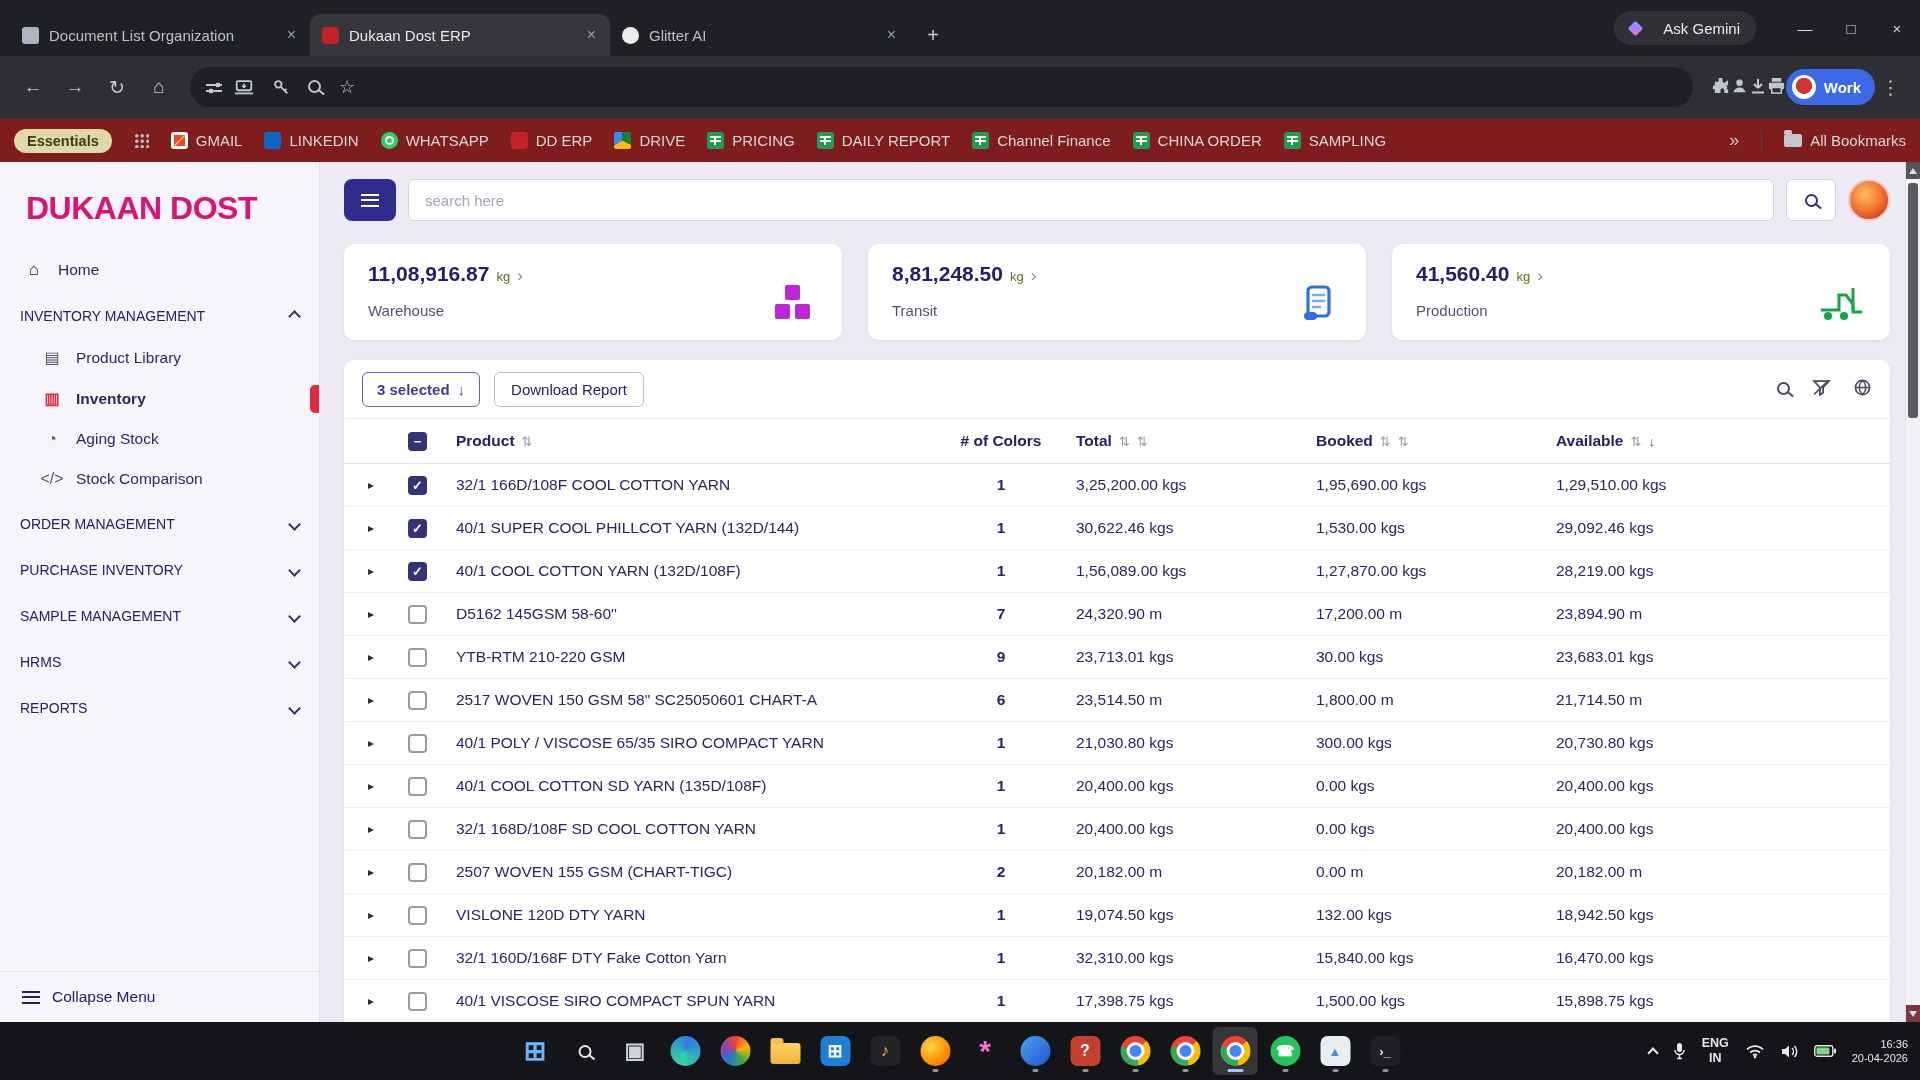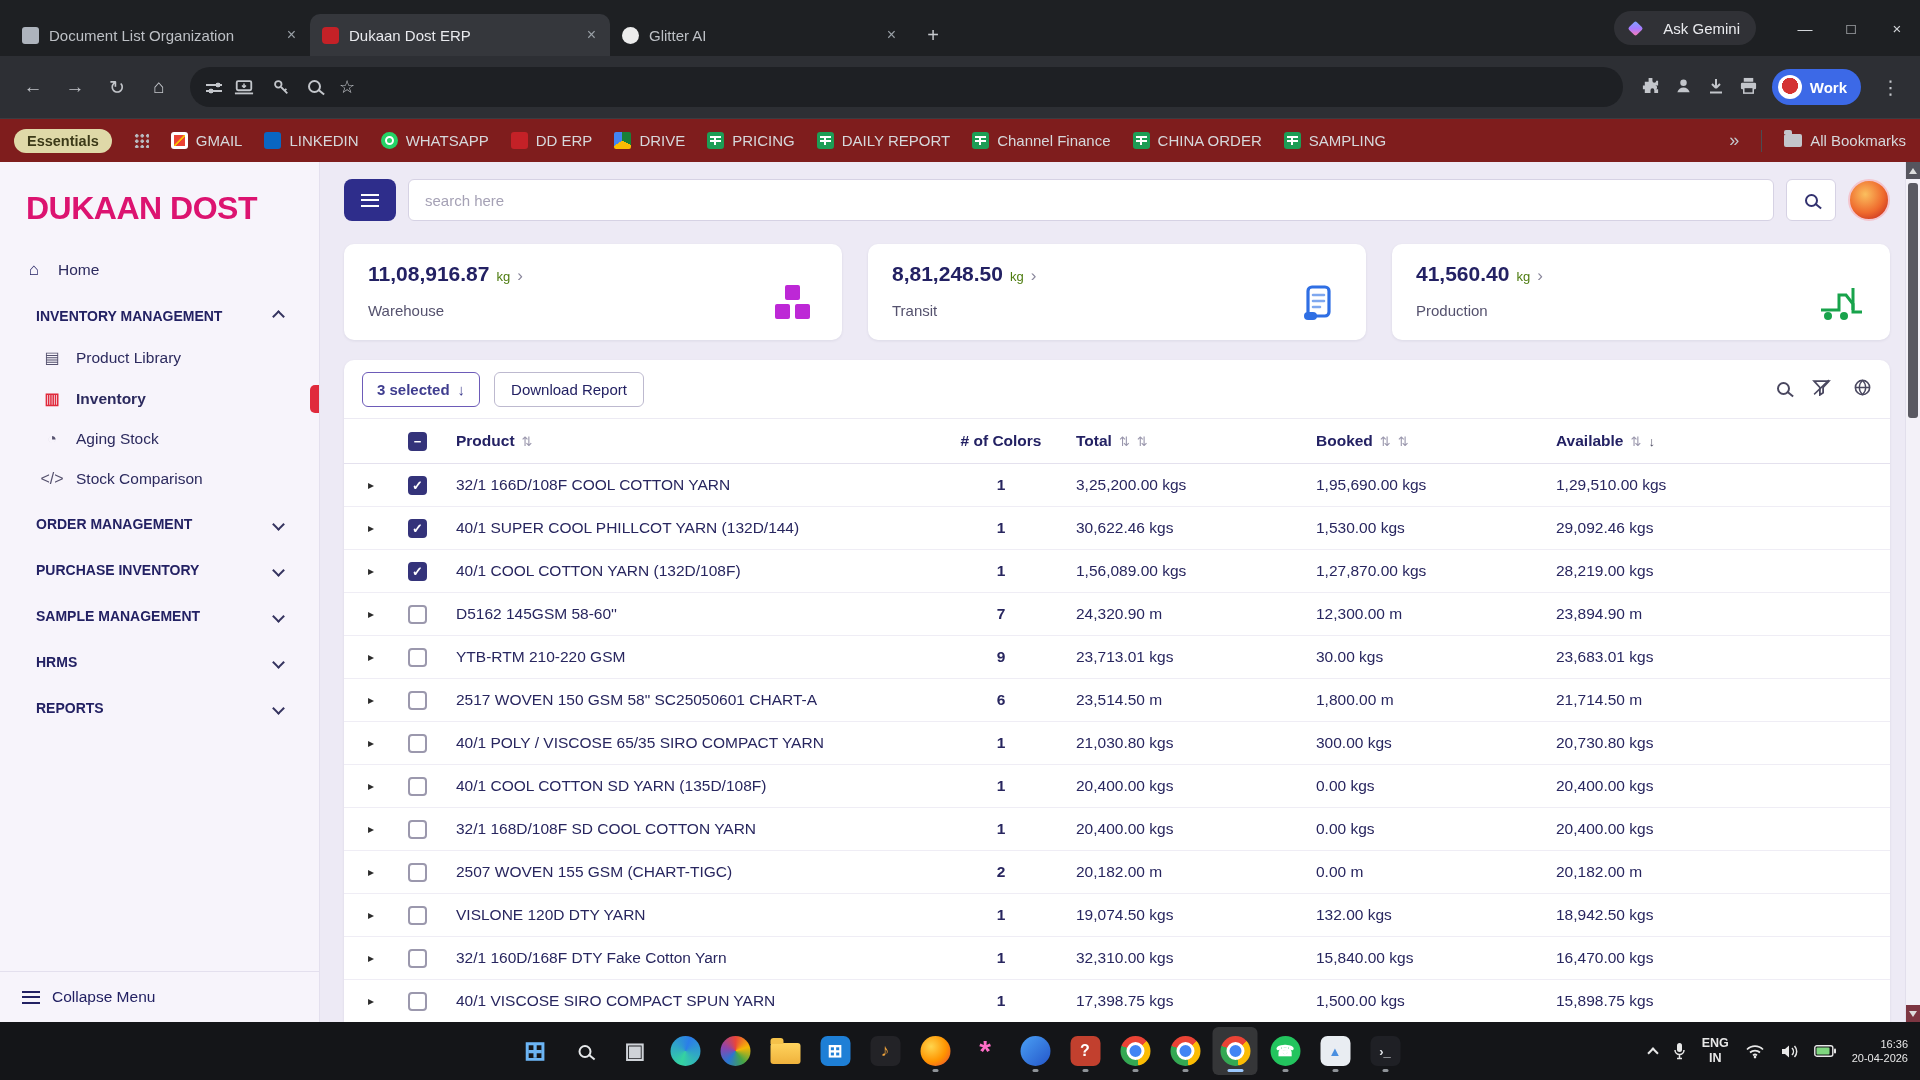--- a/index.html
+++ b/index.html
@@ -30,21 +30,21 @@
 .omnibox{flex:1;height:40px;background:#1e2024;border-radius:20px;display:flex;align-items:center;padding:0 16px;margin:0 8px;color:#c8cbd0;min-width:0}
 .tune{width:16px;height:13px;color:#c3c6cb;background:
  linear-gradient(currentColor,currentColor) 0 3px/16px 2px no-repeat,
  linear-gradient(currentColor,currentColor) 0 9px/16px 2px no-repeat,
  radial-gradient(circle,currentColor 2.4px,transparent 2.6px) 9px 1px/6px 6px no-repeat,
  radial-gradient(circle,currentColor 2.4px,transparent 2.6px) 2px 7px/6px 6px no-repeat;margin-right:12px}
 .omni-url{flex:1;font-size:16.5px;color:#e6e8eb;white-space:nowrap;overflow:hidden}
 .omni-right{display:flex;gap:18px;align-items:center;color:#c3c6cb}
 .omni-right svg{display:block}
 .star-ic{font-size:18px}
-.tool-right{display:flex;align-items:center;gap:14px;margin-left:6px;color:#c3c6cb}
+.tool-right{display:flex;align-items:center;margin-left:6px;color:#c3c6cb}
 .work-chip{display:flex;align-items:center;gap:8px;height:36px;padding:0 14px 0 6px;border-radius:18px;background:#3c69e7;border:none;color:#fff;font-size:15px;font-weight:700}
 .work-logo{width:24px;height:24px;border-radius:50%;background:radial-gradient(circle at 50% 45%,#d43333 0 44%,#fff 46%)}
 .kebab{font-size:19px;background:none;border:none;color:#c3c6cb;padding:0 6px}
 
 
 .bookmarks{height:44px;background:#7f1d1d;border-top:1px solid #3a3c41;display:flex;align-items:center;padding:0 14px;gap:22px;color:#d6d8db;font-size:15px;flex:0 0 auto}
 .ess{background:#dfd9a8;color:#3c3a18;border-radius:14px;padding:4px 13px;font-size:14.5px;font-weight:700}
 .apps-grid{width:15px;height:15px;background-image:radial-gradient(circle,#b9bcc1 1.6px,transparent 1.8px);background-size:5.5px 5.5px}
 .bm{display:flex;align-items:center;gap:8px;white-space:nowrap}
 .bm-ic{width:17px;height:17px;border-radius:3px;flex:0 0 auto;position:relative}
@@ -70,21 +70,21 @@
 .app{flex:1;display:flex;background:#edeaf5;position:relative;min-height:0}
 .sidebar{width:320px;background:#f7f4fb;display:flex;flex-direction:column;border-right:1px solid #e4e0ee;flex:0 0 auto}
 .logo{padding:28px 24px 22px 26px;font-size:32px;font-weight:800;letter-spacing:-.5px;color:#dc1370}
 .side-item,.side-sub{display:flex;align-items:center;gap:14px;padding:11px 24px;font-size:15.5px;color:#2c2a5e;position:relative}
 .side-sub{padding-left:42px}
 .side-sub.active{font-weight:700}
 .s-ic{width:20px;display:inline-flex;justify-content:center;color:#55516e;font-size:16px}
 .side-item .s-ic{color:#232163;font-size:17px}
 .s-ic.red{color:#e02a3c}
 .active-pill{position:absolute;right:0;top:50%;transform:translateY(-50%);width:9px;height:28px;background:#e02a3c;border-radius:5px 0 0 5px}
-.side-section{display:flex;align-items:center;justify-content:space-between;padding:13px 36px;font-size:14px;font-weight:700;color:#232163;margin-top:4px}
+.side-section{display:flex;align-items:center;justify-content:space-between;padding:13px 20px;font-size:14px;font-weight:400;color:#232163;margin-top:4px}
 .chev{width:9px;height:9px;border-right:2.2px solid #35335f;border-bottom:2.2px solid #35335f;display:inline-block}
 .chev.down{transform:rotate(45deg)}
 .chev.up{transform:rotate(-135deg)}
 .chev.white{border-color:#e8e8e8;width:8px;height:8px}
 .collapse{margin-top:auto;border-top:1px solid #e4e0ee;padding:16px 22px;display:flex;align-items:center;gap:12px;font-size:15.5px;color:#232163}
 .menu-lines{width:18px;height:13px;color:inherit;background:
  linear-gradient(currentColor,currentColor) 0 0/100% 2px no-repeat,
  linear-gradient(currentColor,currentColor) 0 5px/100% 2px no-repeat,
  linear-gradient(currentColor,currentColor) 0 11px/100% 2px no-repeat}
 
@@ -495,21 +495,21 @@
               <div class="cell-num">28,219.00 kgs</div>
             </div>
             <div class="trow">
               <div class="cell-exp">▸</div>
               <div class="cell-cb">
                 <span class="cb"></span>
               </div>
               <div class="cell-prod">D5162 145GSM 58-60''</div>
               <div class="cell-colors">7</div>
               <div class="cell-num">24,320.90 m</div>
-              <div class="cell-num">12,300.00 m</div>
+              <div class="cell-num">17,200.00 m</div>
               <div class="cell-num">23,894.90 m</div>
             </div>
             <div class="trow">
               <div class="cell-exp">▸</div>
               <div class="cell-cb">
                 <span class="cb"></span>
               </div>
               <div class="cell-prod">YTB-RTM 210-220 GSM</div>
               <div class="cell-colors">9</div>
               <div class="cell-num">23,713.01 kgs</div>

